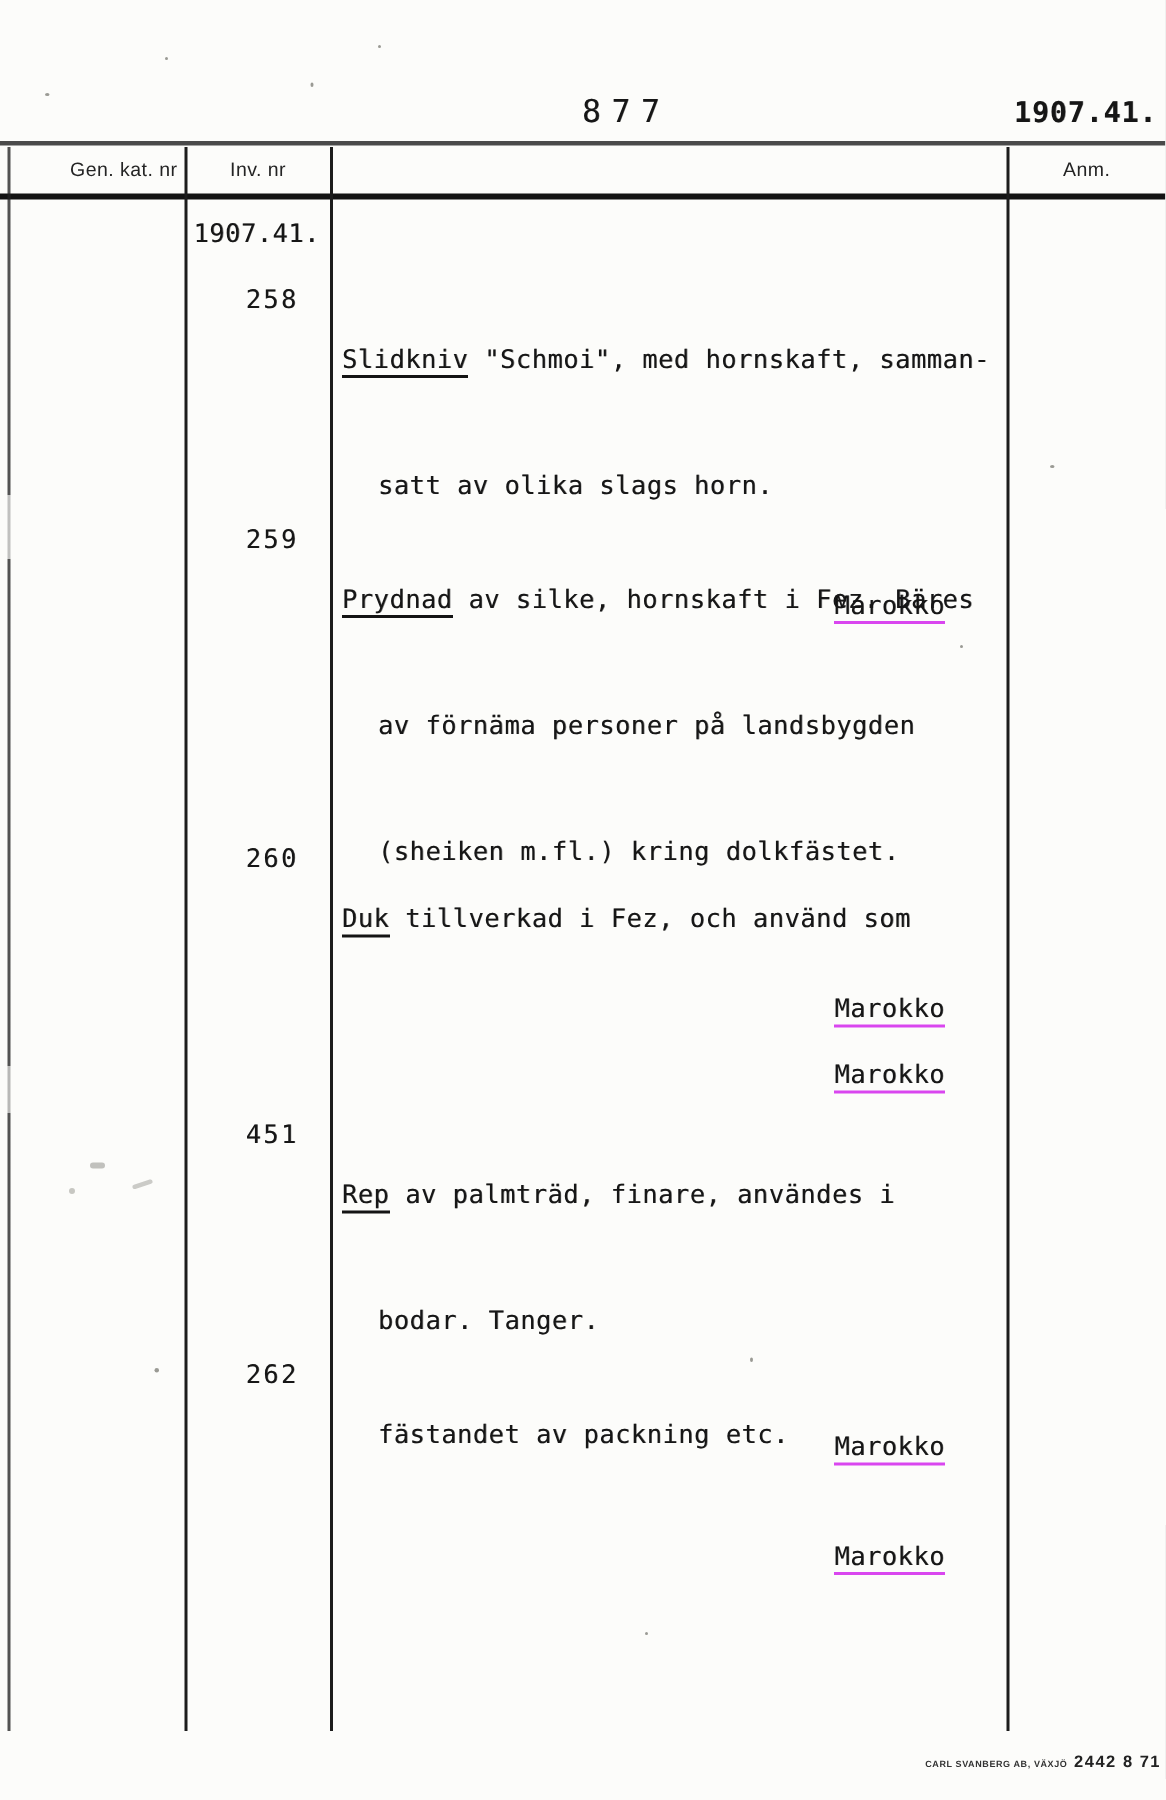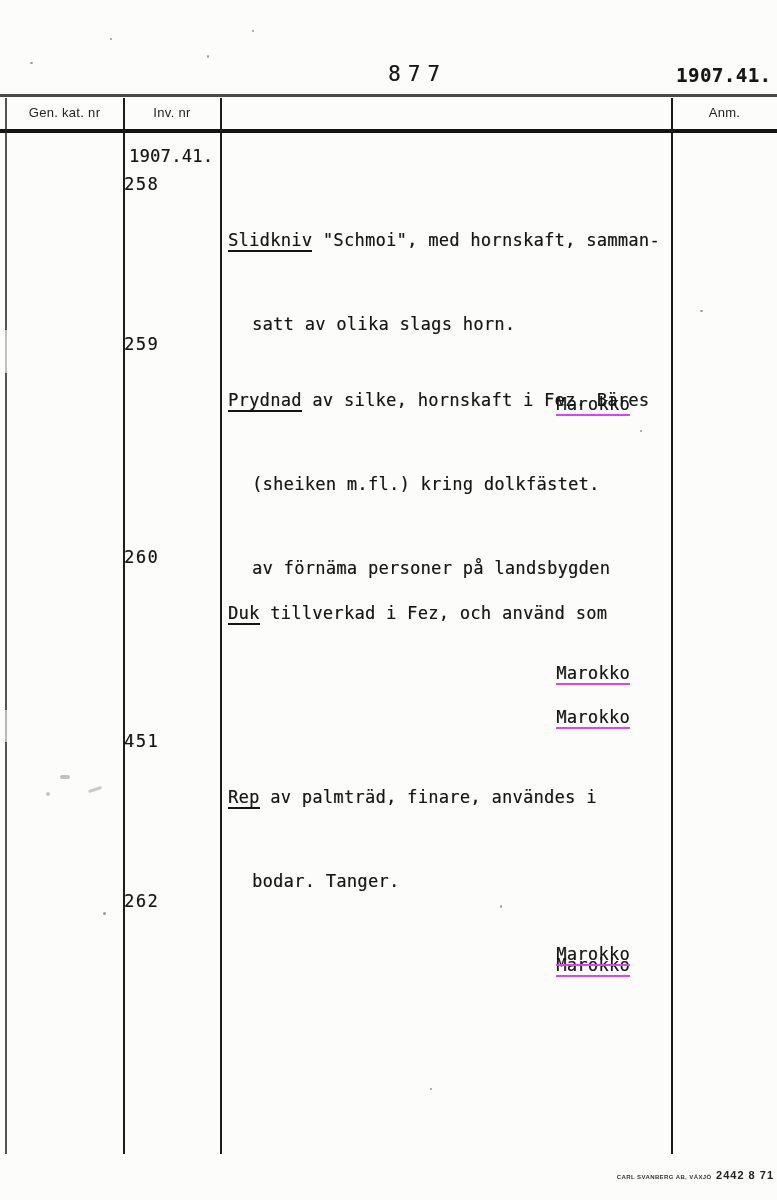--- a/index.html
+++ b/index.html
@@ -35,29 +35,29 @@
   .vline.v1{left:123px;}
   .vline.v2{left:220px;}
   .vline.v3{left:671px;}
   
   .col-label{
     position:absolute;top:105px;
     font-family:"Liberation Sans", sans-serif;
     font-size:13px;color:#242424;
     text-align:center;letter-spacing:0.3px;
   }
-  .col-gen{left:6px;width:117px;}
+  .col-gen{left:24px;width:117px;}
   .col-inv{left:124px;width:96px;}
   .col-anm{left:672px;width:105px;}
   
   .inv-year{left:129px;top:142px;}
   .entry{position:absolute;left:124px;width:549px;}
   .inv-cell{
-    position:absolute;left:0;top:0;width:75px;
-    text-align:left;letter-spacing:1.5px;
+    position:absolute;left:0;top:16px;width:75px;
+    text-align:right;letter-spacing:1.5px;
   }
   .desc{position:absolute;left:104px;top:0;width:445px;}
   .cont{padding-left:24px;}
   .lead{border-bottom:2px solid #141414;}
   .origin{text-align:right;padding-right:43px;}
   .origin span{border-bottom:2px solid #d946ef;}
   .e258{top:170px;} .e258 .origin{margin-top:-4px;}
   .e259{top:330px;} .e259 .origin{margin-top:21px;}
   .e260{top:543px;} .e260 .origin{margin-top:20px;}
   .e261{top:727px;} .e261 .origin{margin-top:0px;}
@@ -100,22 +100,22 @@
       <div><span class="lead">Slidkniv</span><span> "Schmoi", med hornskaft, samman-</span></div>
       <div class="cont">satt av olika slags horn.</div>
       <div class="origin"><span>Marokko</span></div>
     </div>
   </div>
 
   <div class="entry e259 tw">
     <div class="inv-cell">259</div>
     <div class="desc">
       <div><span class="lead">Prydnad</span><span> av silke, hornskaft i Fez. Bäres</span></div>
+      <div class="cont">av förnäma personer på landsbygden</div>
       <div class="cont">(sheiken m.fl.) kring dolkfästet.</div>
-      <div class="cont">av förnäma personer på landsbygden</div>
       <div class="origin"><span>Marokko</span></div>
     </div>
   </div>
 
   <div class="entry e260 tw">
     <div class="inv-cell">260</div>
     <div class="desc">
       <div><span class="lead">Duk</span><span> tillverkad i Fez, och använd som</span></div>
       <div class="origin"><span>Marokko</span></div>
     </div>
@@ -126,20 +126,21 @@
     <div class="desc">
       <div><span class="lead">Rep</span><span> av palmträd, finare, användes i</span></div>
       <div class="cont">bodar. Tanger.</div>
       <div class="origin"><span>Marokko</span></div>
     </div>
   </div>
 
   <div class="entry e262 tw">
     <div class="inv-cell">262</div>
     <div class="desc">
+      <div class="cont">fästandet av packning etc.</div>
       <div class="origin"><span>Marokko</span></div>
     </div>
   </div>
 
   <div class="abs imprint">
     <span class="printer">CARL SVANBERG AB, VÄXJÖ</span>
     <span class="code">2442 8 71</span>
   </div>
 
   <div class="speckle" style="left:30px;top:62px;width:3px;height:2px;"></div>

